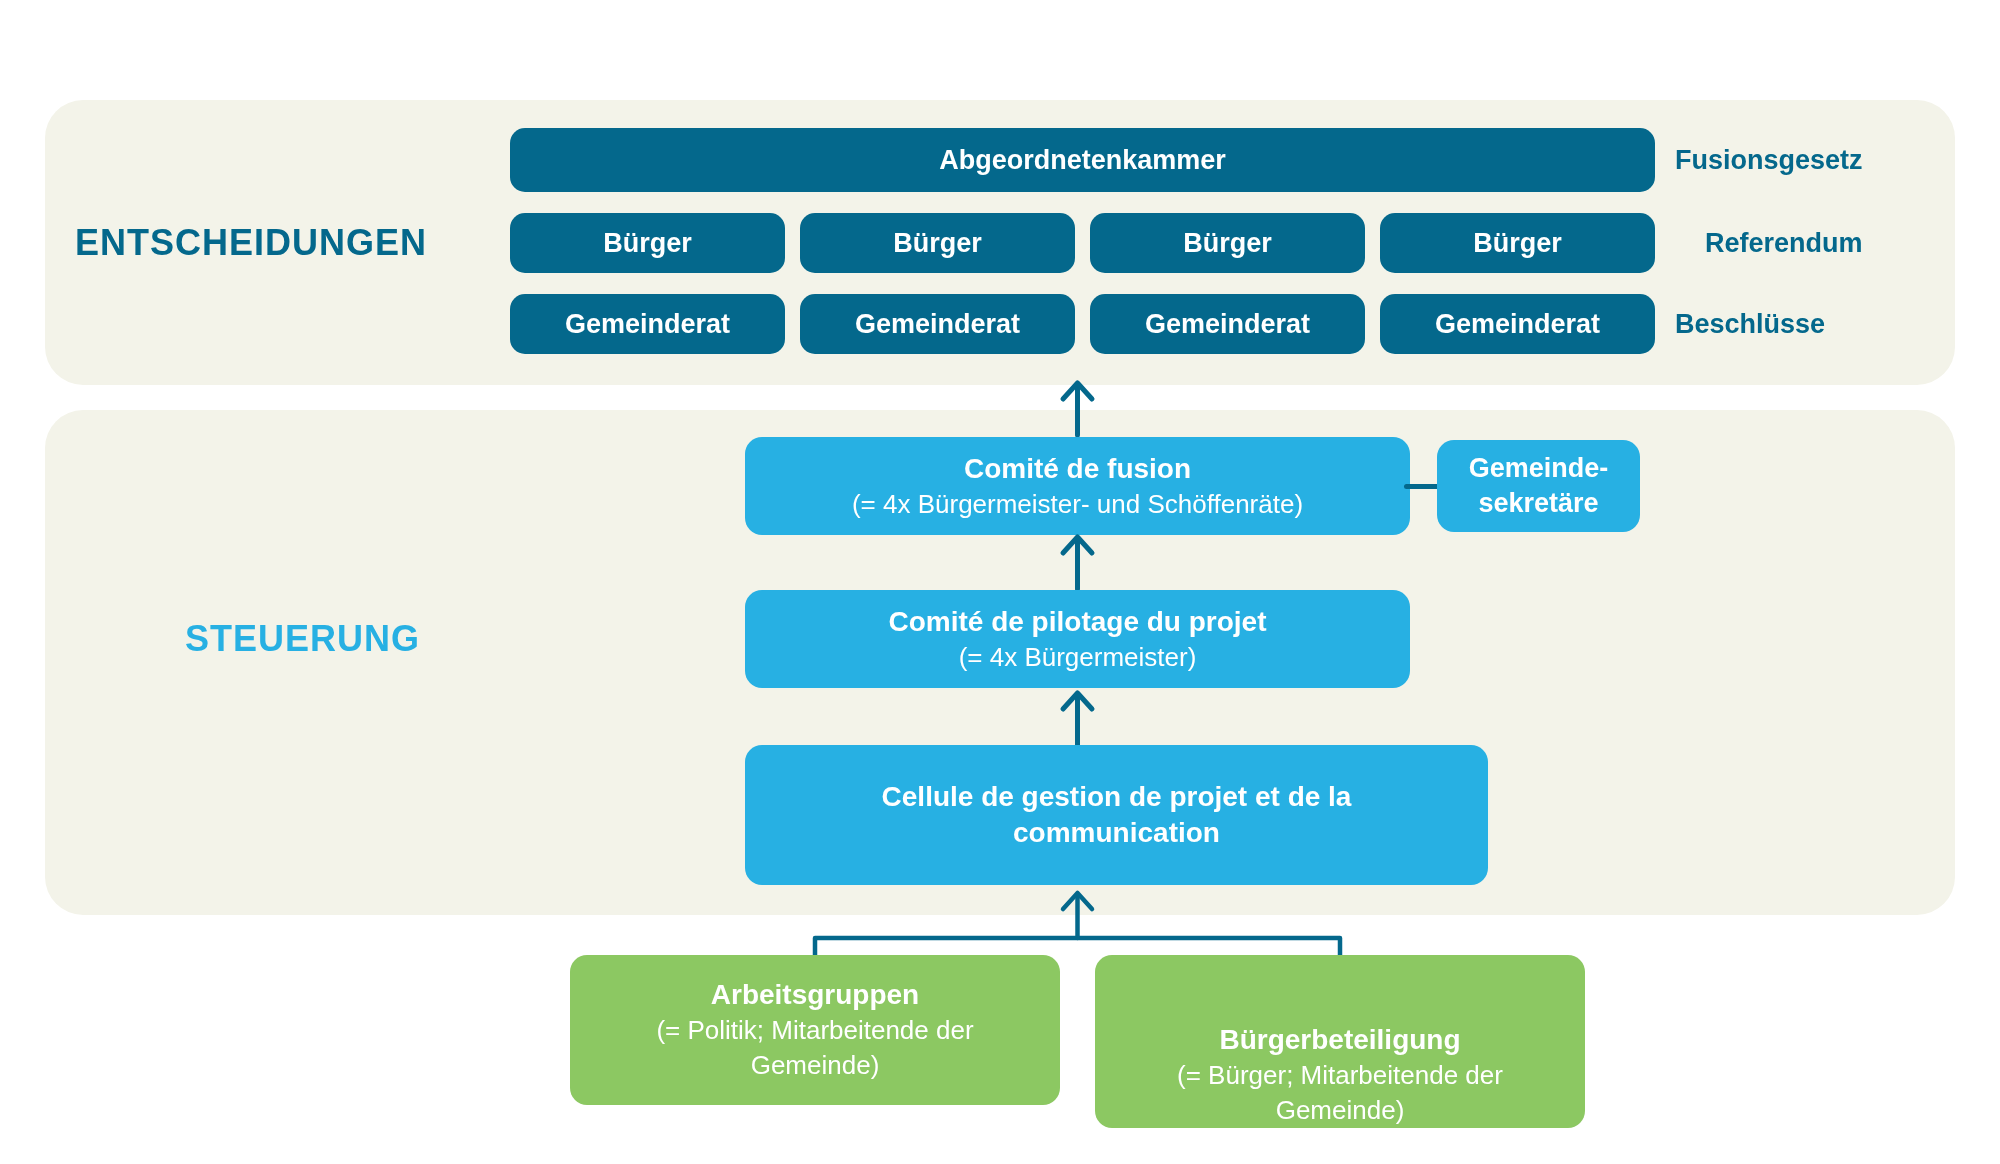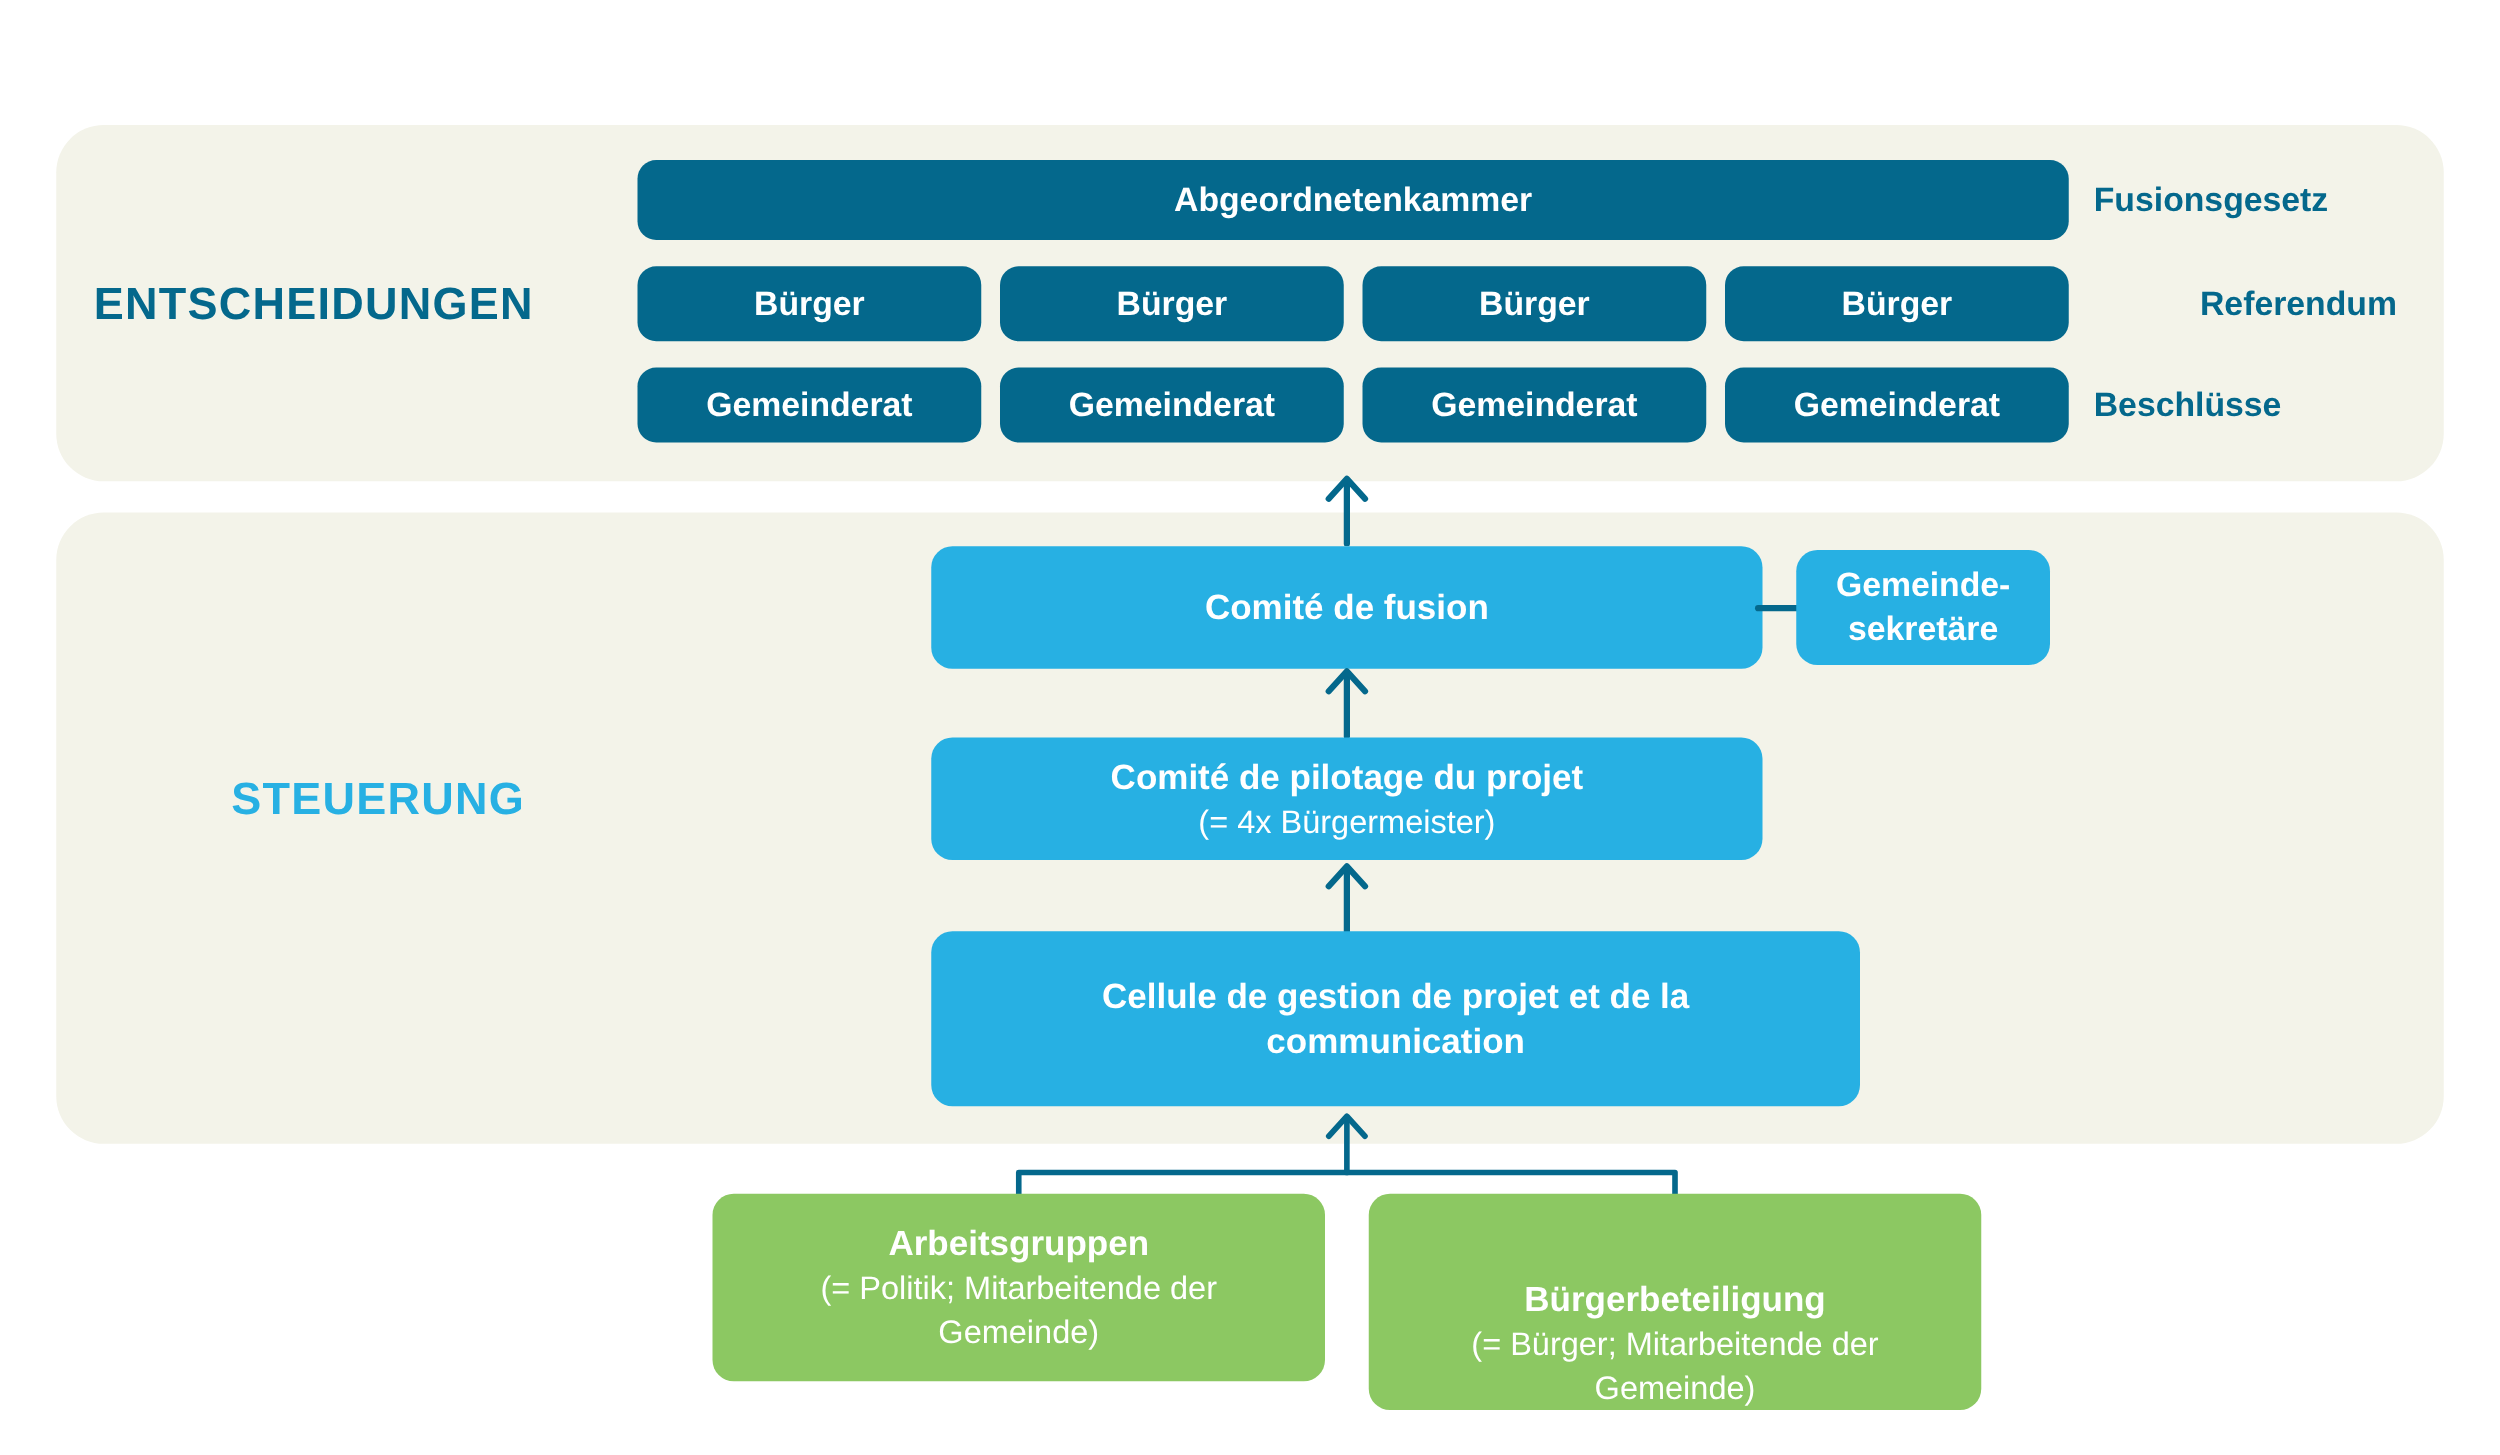--- a/index.html
+++ b/index.html
@@ -83,35 +83,36 @@
 <div class="section-label decisions" style="left:75px; top:222px;">ENTSCHEIDUNGEN</div>
 <div class="section-label steering" style="left:185px; top:618px;">STEUERUNG</div>
 
 <div class="box dark" style="left:510px; top:128px; width:1145px; height:64px;">Abgeordnetenkammer</div>
 <div class="tag" style="left:1675px; top:128px; height:64px;">Fusionsgesetz</div>
 
 <div class="box dark" style="left:510px;  top:213px; width:275px; height:60px;">Bürger</div>
 <div class="box dark" style="left:800px;  top:213px; width:275px; height:60px;">Bürger</div>
 <div class="box dark" style="left:1090px; top:213px; width:275px; height:60px;">Bürger</div>
 <div class="box dark" style="left:1380px; top:213px; width:275px; height:60px;">Bürger</div>
-<div class="tag" style="left:1760px; top:213px; height:60px;">Referendum</div>
+<div class="tag" style="left:1705px; top:213px; height:60px;">Referendum</div>
 
 <div class="box dark" style="left:510px;  top:294px; width:275px; height:60px;">Gemeinderat</div>
 <div class="box dark" style="left:800px;  top:294px; width:275px; height:60px;">Gemeinderat</div>
 <div class="box dark" style="left:1090px; top:294px; width:275px; height:60px;">Gemeinderat</div>
 <div class="box dark" style="left:1380px; top:294px; width:275px; height:60px;">Gemeinderat</div>
 <div class="tag" style="left:1675px; top:294px; height:60px;">Beschlüsse</div>
 
 <svg class="arrow" style="left:1057px; top:377px;" width="41" height="60" viewBox="0 0 41 60">
   <path class="stroke" d="M20.5 58 L20.5 8"></path>
   <path class="stroke" d="M6 22 L20.5 6 L35 22"></path>
 </svg>
 
 <div class="box cyanb" style="left:745px; top:437px; width:665px; height:98px;">
   <div class="title">Comité de fusion</div>
+  <div class="subtitle">(= 4x Bürgermeister- und Schöffenräte)</div>
 </div>
 
 <div class="hconnector" style="left:1404px; top:484px; width:40px;"></div>
 
 <div class="box cyanb" style="left:1437px; top:440px; width:203px; height:92px;">
   <div class="prelines">Gemeinde-
 sekretäre</div>
 </div>
 
 <svg class="arrow" style="left:1057px; top:531px;" width="41" height="60" viewBox="0 0 41 60">

